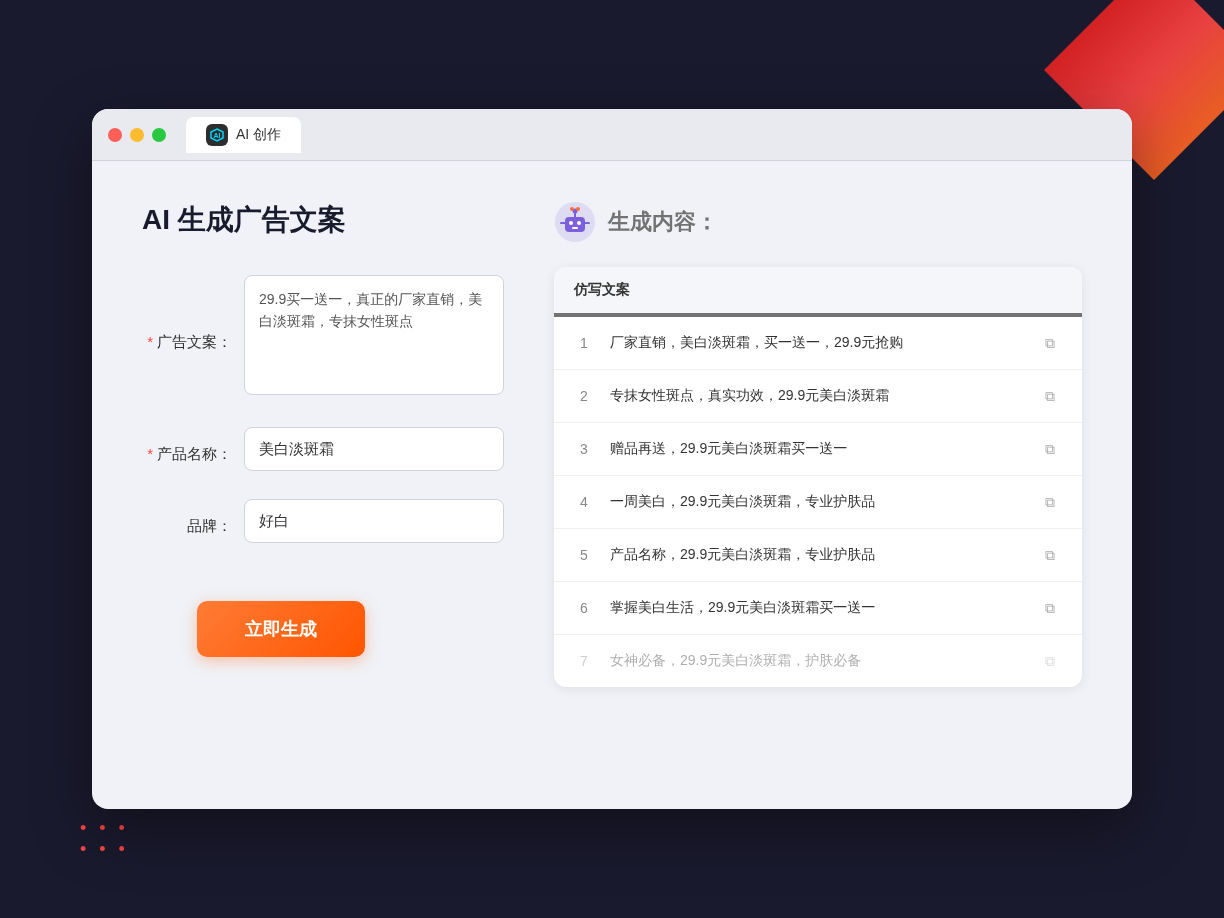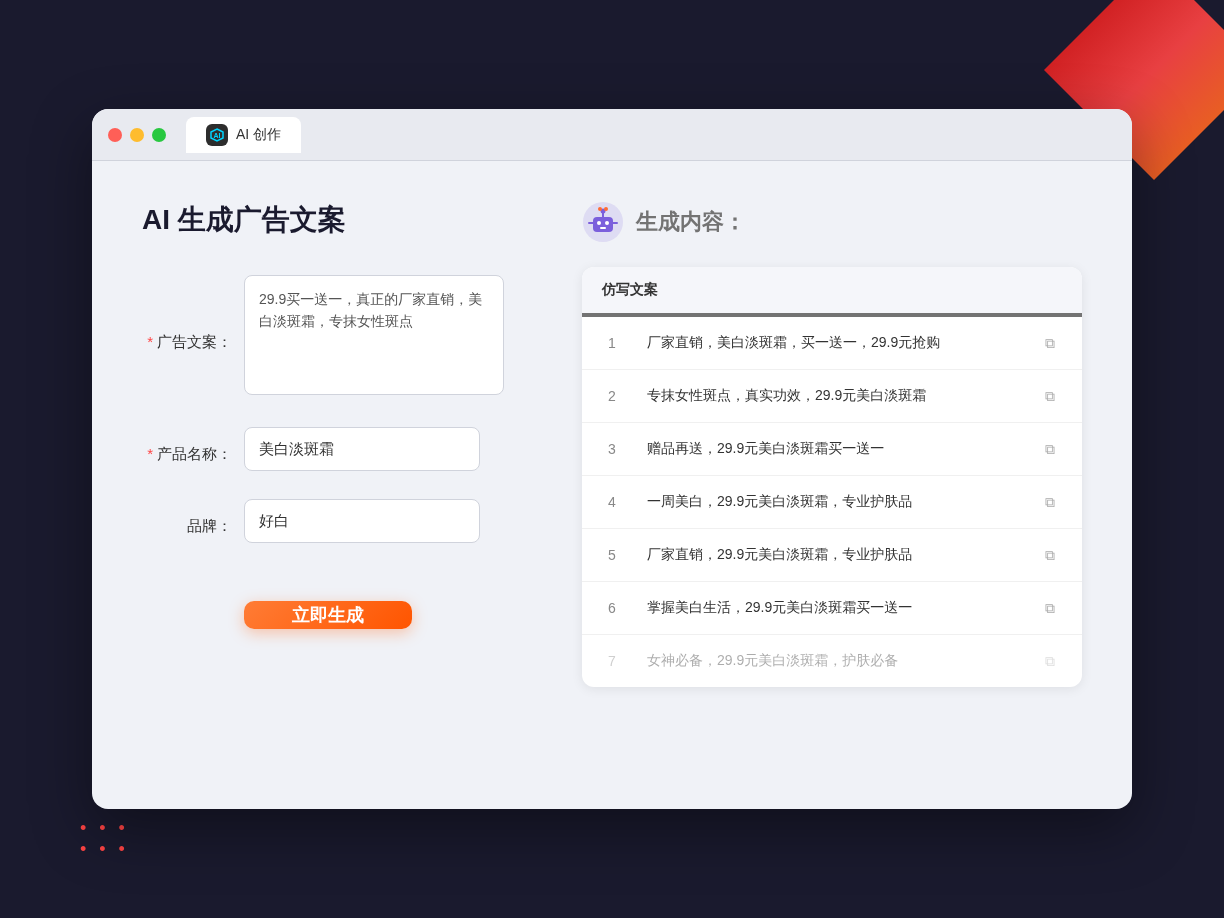--- a/index.html
+++ b/index.html
@@ -107,21 +107,21 @@
     .tab-label {
       font-size: 14px;
       color: #333;
       font-weight: 500;
     }
 
     
     .content-area {
       display: flex;
       padding: 40px 50px;
-      gap: 60px;
+      gap: 32px;
       min-height: 640px;
     }
 
     
     .left-panel {
       flex: 0 0 380px;
     }
 
     .page-title {
       font-size: 28px;
@@ -164,43 +164,43 @@
       font-size: 14px;
       color: #555;
       resize: none;
       background: #fff;
       line-height: 1.6;
       font-family: inherit;
       outline: none;
     }
 
     .form-input {
-      width: 236px;
+      width: 260px;
       height: 44px;
       border: 1.5px solid #d0d3dc;
       border-radius: 8px;
       padding: 0 14px;
       font-size: 15px;
       color: #333;
       background: #fff;
       outline: none;
       font-family: inherit;
     }
 
     .submit-btn {
       background: linear-gradient(135deg, #ff7c35, #ff5500);
       color: white;
       border: none;
       border-radius: 10px;
-      padding: 2px 48px;
+      padding: 16px 48px;
       font-size: 18px;
       font-weight: 600;
       cursor: pointer;
       margin-top: 30px;
-      margin-left: 102px;
+      margin-left: 55px;
       font-family: inherit;
       box-shadow: 0 4px 15px rgba(255,120,50,0.4);
     }
 
     
     .right-panel {
       flex: 1;
       min-width: 0;
     }
 
@@ -259,21 +259,20 @@
       font-size: 14px;
       color: #888;
       min-width: 20px;
       text-align: center;
     }
 
     .row-text {
       font-size: 14px;
       color: #333;
       flex: 1;
-      margin-left: 9px;
     }
 
     .copy-icon {
       width: 24px;
       height: 24px;
       display: flex;
       align-items: center;
       justify-content: center;
       color: #aaa;
       cursor: pointer;
@@ -381,21 +380,21 @@
           <span class="row-text">赠品再送，29.9元美白淡斑霜买一送一</span>
           <span class="copy-icon">⧉</span>
         </div>
         <div class="table-row">
           <span class="row-num">4</span>
           <span class="row-text">一周美白，29.9元美白淡斑霜，专业护肤品</span>
           <span class="copy-icon">⧉</span>
         </div>
         <div class="table-row">
           <span class="row-num">5</span>
-          <span class="row-text">厂家直销，29.9元美白淡斑霜，专业护肤品</span>
+          <span class="row-text">产品名称，29.9元美白淡斑霜，专业护肤品</span>
           <span class="copy-icon">⧉</span>
         </div>
         <div class="table-row">
           <span class="row-num">6</span>
           <span class="row-text">掌握美白生活，29.9元美白淡斑霜买一送一</span>
           <span class="copy-icon">⧉</span>
         </div>
         <div class="table-row dimmed">
           <span class="row-num">7</span>
           <span class="row-text">女神必备，29.9元美白淡斑霜，护肤必备</span>

